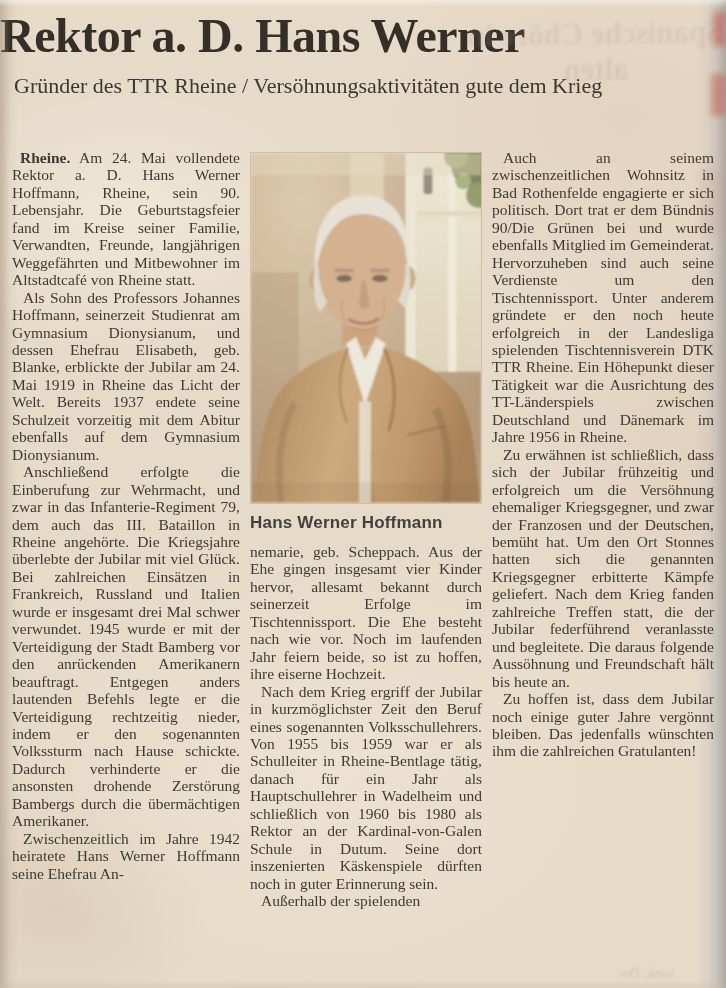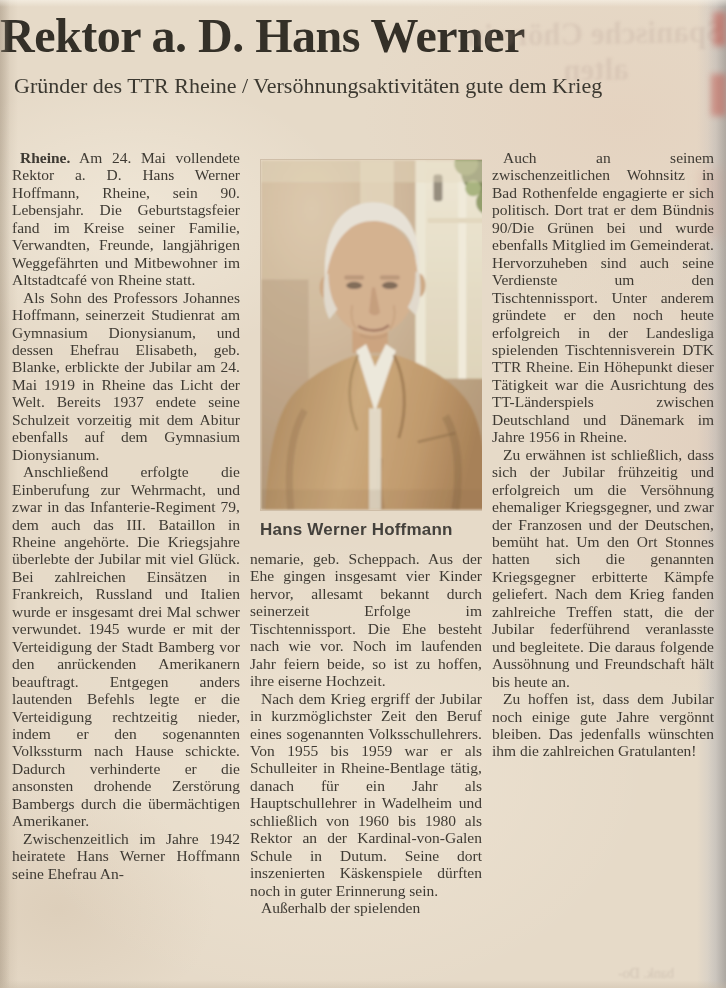--- a/index.html
+++ b/index.html
@@ -48,21 +48,21 @@
     display:flex;gap:10px;overflow:hidden;}
   .col{font-size:15.5px;line-height:17.45px;text-align:justify;hyphens:auto;-webkit-hyphens:auto;overflow:hidden;}
   .c1{width:228px;}
   .c2{width:232px;}
   .c3{width:222px;}
   .col p{margin:0;}
   .col p.ind{text-indent:11px;}
   .col p.lead{text-indent:8px;}
   .col b{font-weight:bold;}
   
-  figure{margin:10px;}
+  figure{margin:0;}
   .photo{width:232px;height:352px;margin-top:3px;overflow:hidden;position:relative;
     border:1px solid rgba(190,170,145,.6);box-sizing:border-box;}
   .photo svg{display:block;filter:blur(.5px) saturate(.92) contrast(.96);}
   .photo::after{content:"";position:absolute;inset:0;background:rgba(235,215,190,.10);}
   figcaption{font-family:"Liberation Sans","DejaVu Sans",sans-serif;font-weight:bold;
     font-size:17px;line-height:20px;color:#44413c;margin:9px 0 10px 0;letter-spacing:.2px;text-align:left;}
 </style>
 </head>
 <body>
 
@@ -181,17 +181,17 @@
         <figcaption>Hans Werner Hoffmann</figcaption>
       </figure>
       <p>nemarie, geb. Scheppach. Aus der Ehe gingen insgesamt vier Kinder hervor, allesamt bekannt durch seinerzeit Erfolge im Tischtennissport. Die Ehe besteht nach wie vor. Noch im laufenden Jahr feiern beide, so ist zu hoffen, ihre eiserne Hochzeit.</p>
       <p class="ind">Nach dem Krieg ergriff der Jubilar in kurzmöglichster Zeit den Beruf eines sogenannten Volksschullehrers. Von 1955 bis 1959 war er als Schulleiter in Rheine-Bentlage tätig, danach für ein Jahr als Hauptschullehrer in Wadelheim und schließlich von 1960 bis 1980 als Rektor an der Kardinal-von-Galen Schule in Dutum. Seine dort inszenierten Käskenspiele dürften noch in guter Erinnerung sein.</p>
       <p class="ind">Außerhalb der spielenden</p>
     </div>
 
     <div class="col c3">
       <p class="ind">Auch an seinem zwischenzeitlichen Wohnsitz in Bad Rothenfelde engagierte er sich politisch. Dort trat er dem Bündnis 90/Die Grünen bei und wurde ebenfalls Mitglied im Gemeinderat. Hervorzuheben sind auch seine Verdienste um den Tischtennissport. Unter anderem gründete er den noch heute erfolgreich in der Landesliga spielenden Tischtennisverein DTK TTR Rheine. Ein Höhepunkt dieser Tätigkeit war die Ausrichtung des TT-Länderspiels zwischen Deutschland und Dänemark im Jahre 1956 in Rheine.</p>
       <p class="ind">Zu erwähnen ist schließlich, dass sich der Jubilar frühzeitig und erfolgreich um die Versöhnung ehemaliger Kriegsgegner, und zwar der Franzosen und der Deutschen, bemüht hat. Um den Ort Stonnes hatten sich die genannten Kriegsgegner erbitterte Kämpfe geliefert. Nach dem Krieg fanden zahlreiche Treffen statt, die der Jubilar federführend veranlasste und begleitete. Die daraus folgende Aussöhnung und Freundschaft hält bis heute an.</p>
-      <p class="ind">Zu hoffen ist, dass dem Jubilar noch einige gute Jahre vergönnt bleiben. Das jedenfalls wünschten ihm die zahlreichen Gratulanten!</p>
+      <p class="ind">Zu hoffen ist, dass dem Jubilar noch einige guter Jahre vergönnt bleiben. Das jedenfalls wünschten ihm die zahlreichen Gratulanten!</p>
     </div>
 
   </div>
 </div>
 
 </body></html>

